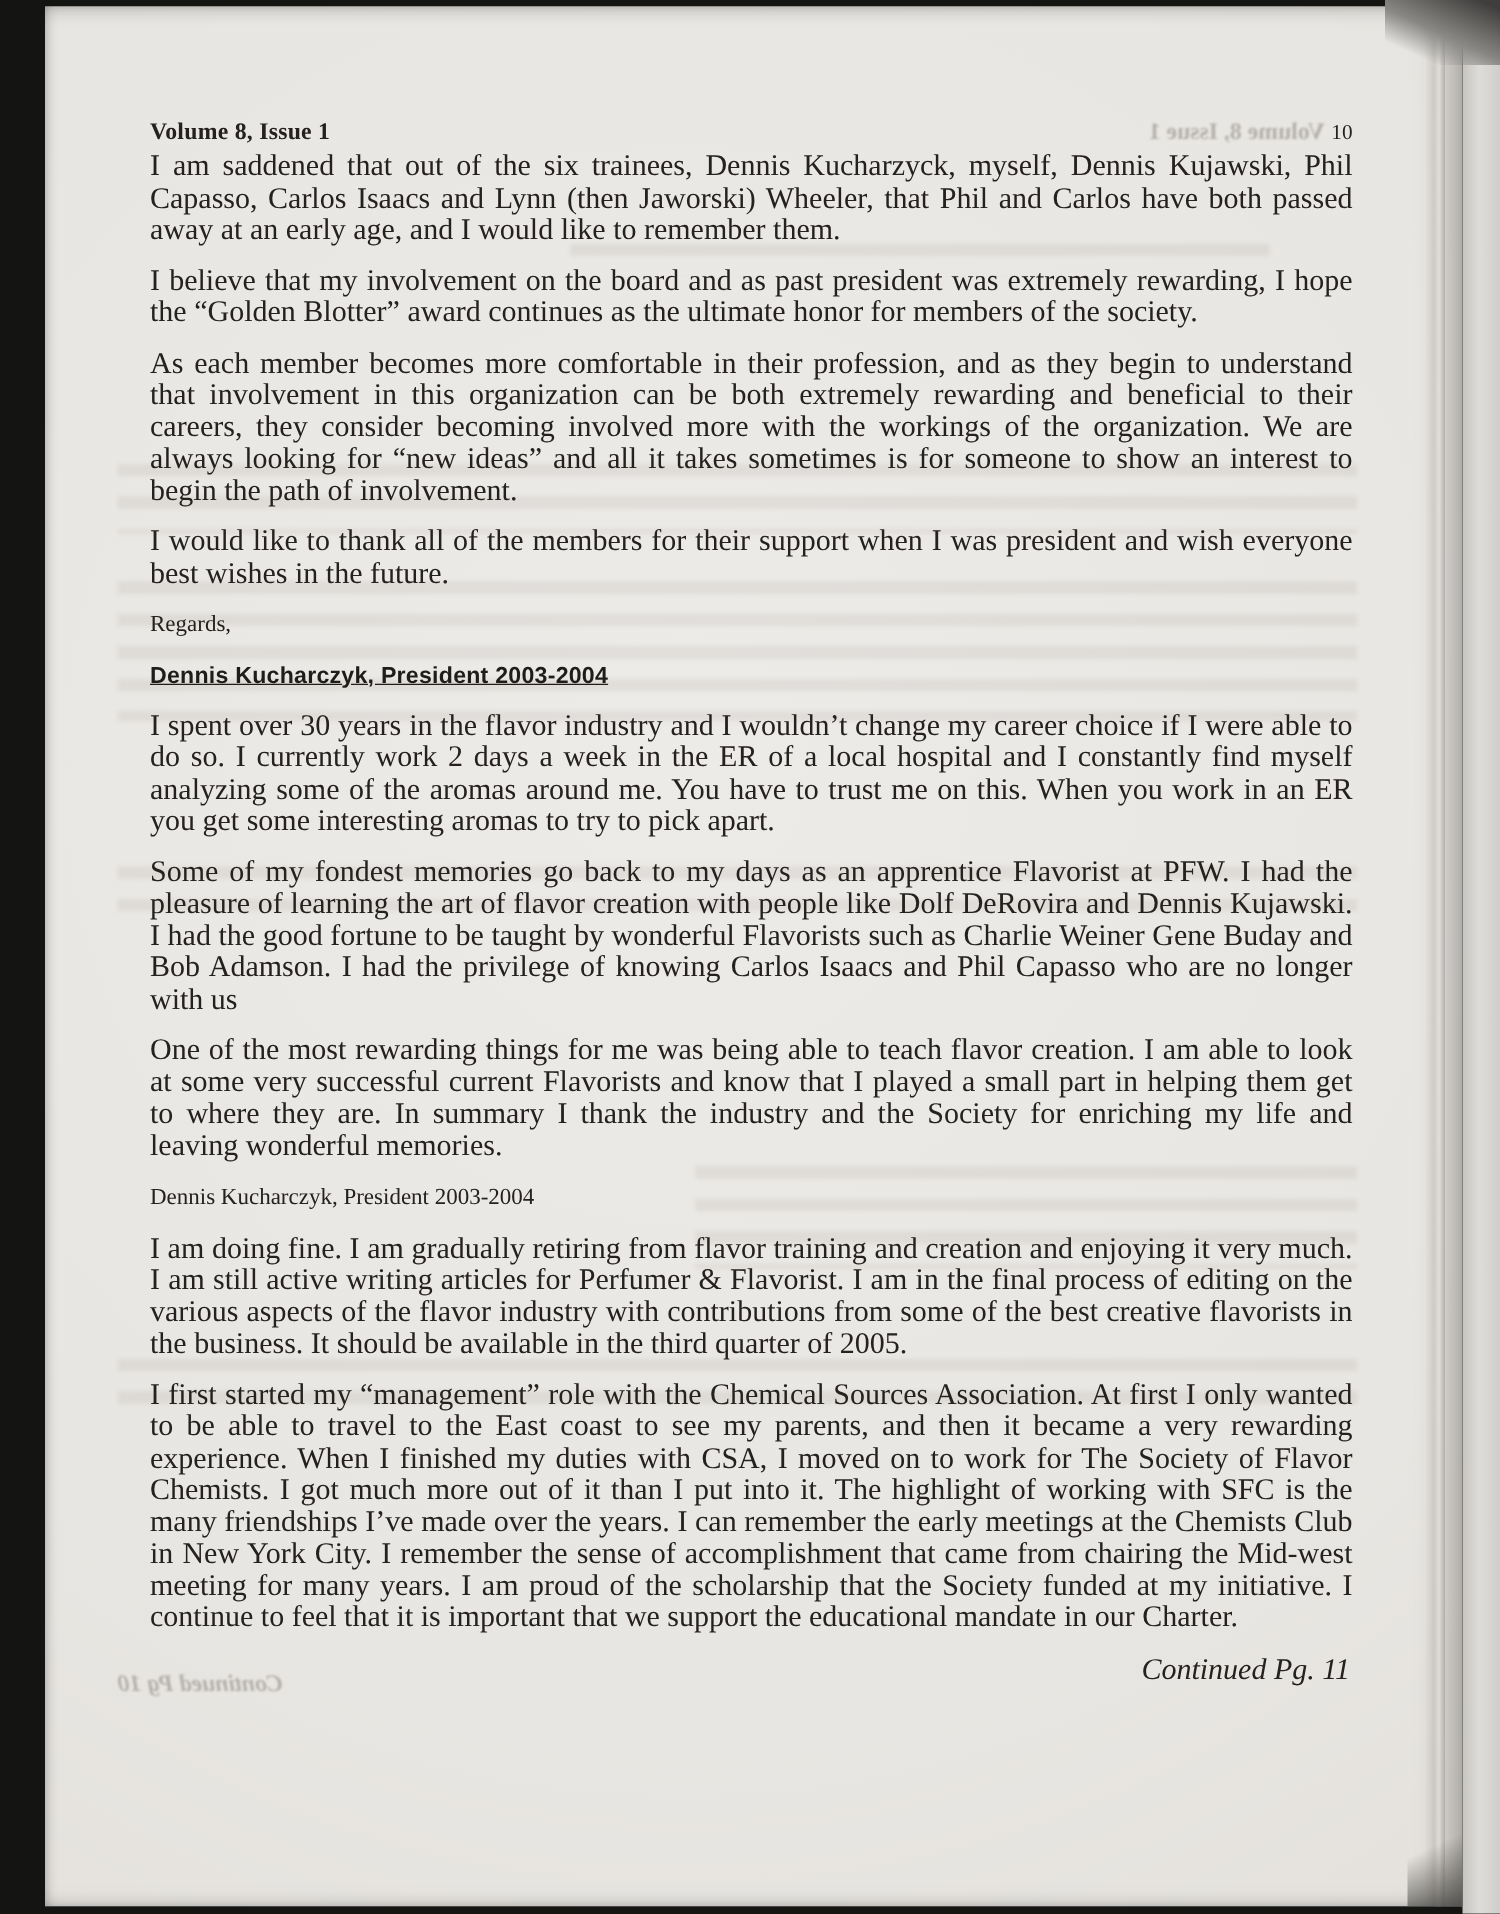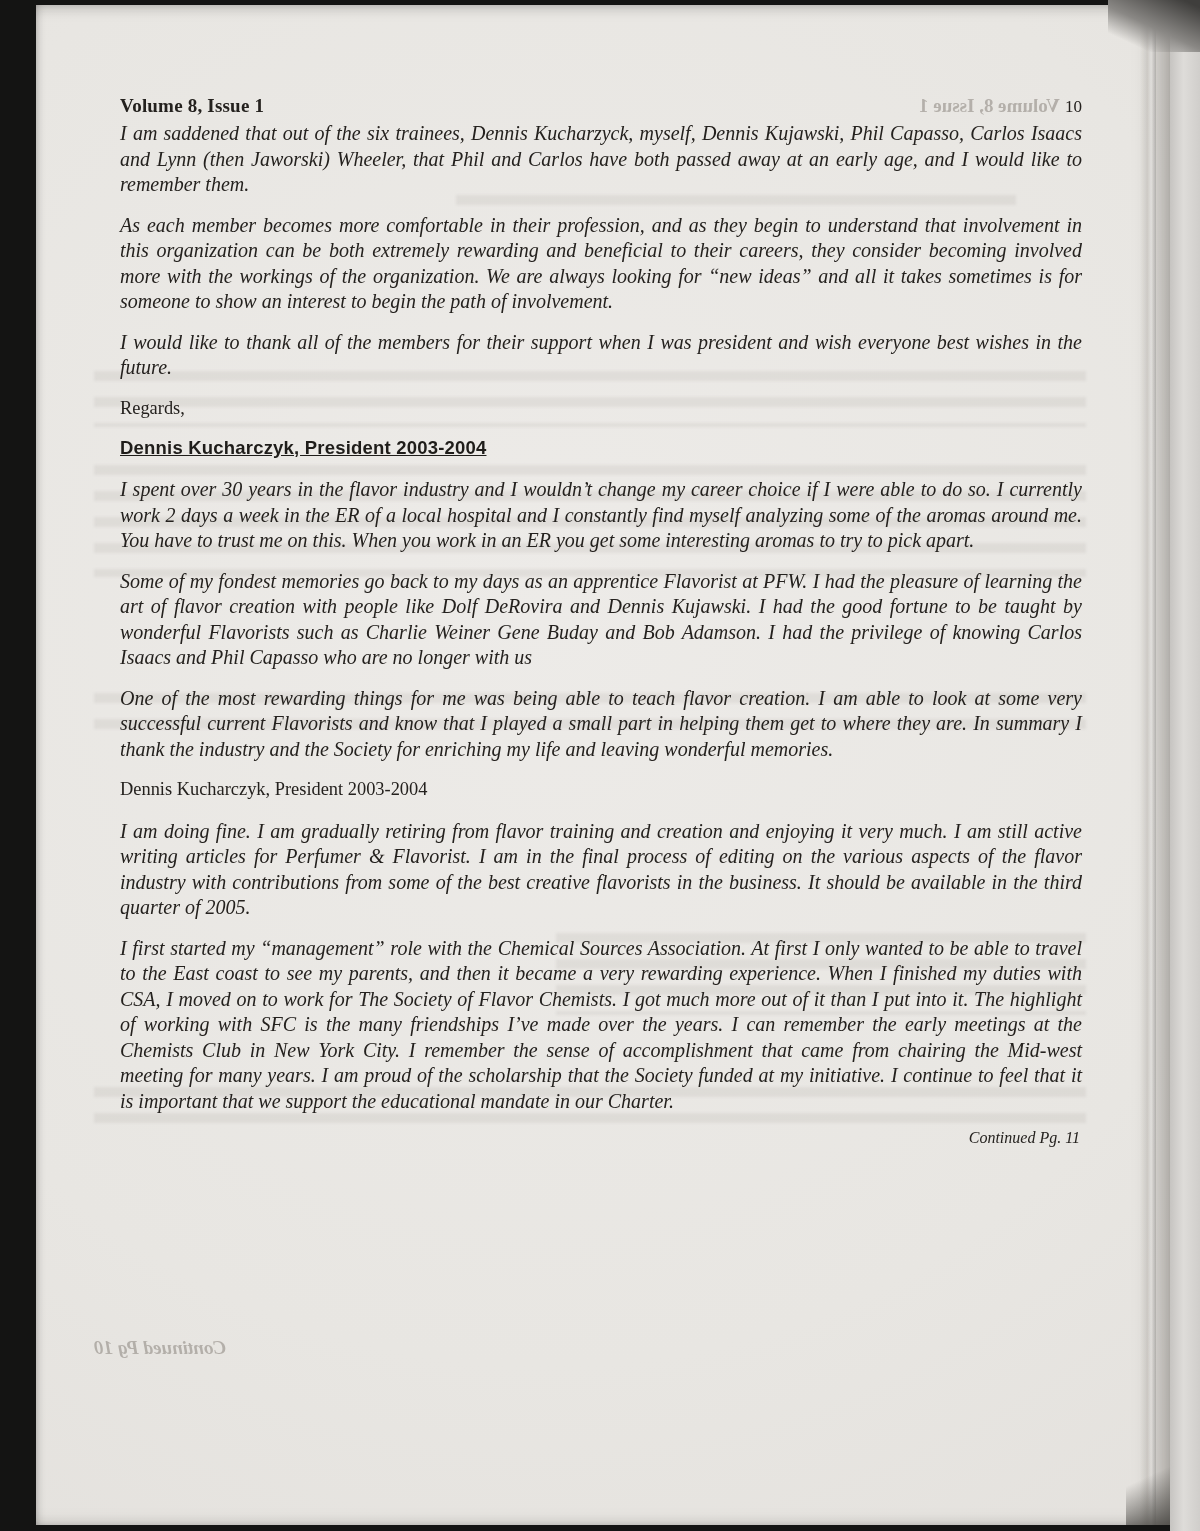--- a/index.html
+++ b/index.html
@@ -35,32 +35,32 @@
   }
   .content{
     position:absolute;left:84px;right:88px;top:90px;color:#24211e;
   }
   .header-row{
     display:flex;justify-content:space-between;align-items:baseline;margin:0 0 4px;
   }
   .issue{font-weight:bold;font-size:19px;letter-spacing:0.2px;}
   .pagenum{font-size:17px;}
   p.body{
-    font-size:20px;line-height:25.5px;text-align:justify;margin:0 0 15px;font-style:italic;
+    font-size:24px;line-height:25.5px;text-align:justify;margin:0 0 15px;
   }
   .line{
     font-size:18.4px;line-height:25.5px;margin:12px 0 16px;
   }
   h2.sec{
     font-family:"Liberation Sans", sans-serif;
     font-size:18.5px;font-weight:bold;text-decoration:underline;
     margin:8px 0 18px;color:#1f1d1a;letter-spacing:0.2px;
   }
   .continued{
-    font-size:16px;font-style:italic;text-align:right;margin:4px 2px 0 0;
+    font-size:24px;font-style:italic;text-align:right;margin:4px 2px 0 0;
   }
   
   .ghost-lines{
     position:absolute;pointer-events:none;filter:blur(1.6px);opacity:0.40;
     background:repeating-linear-gradient(180deg,
       rgba(118,110,102,0.26) 0 10px,
       rgba(118,110,102,0) 10px 26px);
   }
   .ghost-text{
     position:absolute;pointer-events:none;transform:scaleX(-1);
@@ -96,20 +96,21 @@
 
   <div class="content">
 
     <div class="header-row">
       <span class="issue">Volume 8, Issue 1</span>
       <span class="pagenum">10</span>
     </div>
 
     <p class="body">I am saddened that out of the six trainees, Dennis Kucharzyck, myself, Dennis Kujawski, Phil Capasso, Carlos Isaacs and Lynn (then Jaworski) Wheeler, that Phil and Carlos have both passed away at an early age, and I would like to remember them.</p>
 
+    <p class="body">I believe that my involvement on the board and as past president was extremely rewarding, I hope the “Golden Blotter” award continues as the ultimate honor for members of the society.</p>
 
     <p class="body">As each member becomes more comfortable in their profession, and as they begin to understand that involvement in this organization can be both extremely rewarding and beneficial to their careers, they consider becoming involved more with the workings of the organization.  We are always looking for “new ideas” and all it takes sometimes is for someone to show an interest to begin the path of involvement.</p>
 
     <p class="body">I would like to thank all of the members for their support when I was president and wish everyone best wishes in the future.</p>
 
     <div class="line">Regards,</div>
 
 
     <h2 class="sec">Dennis Kucharczyk, President 2003-2004</h2>
 

